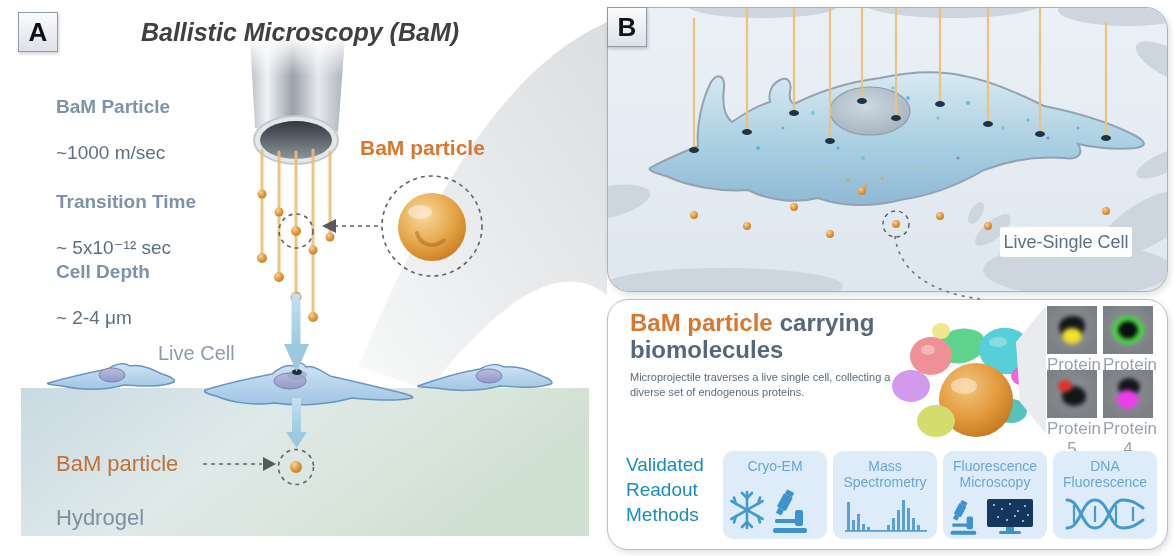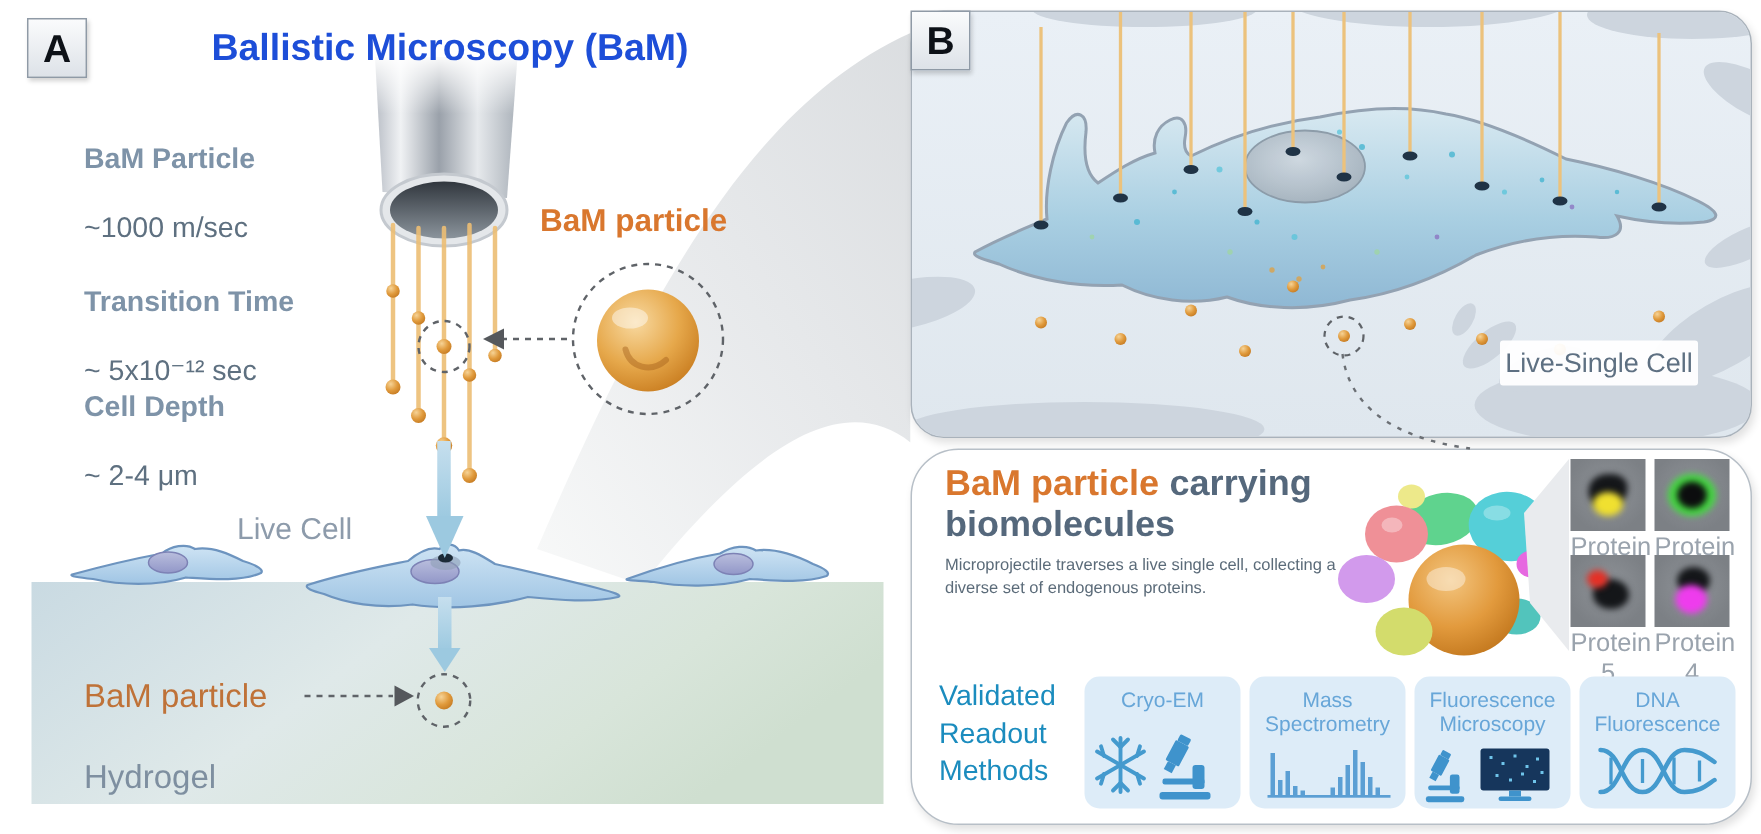--- a/index.html
+++ b/index.html
@@ -3,37 +3,37 @@
 <meta charset="utf-8">
 <style>
   html,body{margin:0;padding:0;background:#ffffff;}
   #canvas{position:relative;width:1174px;height:556px;background:#ffffff;overflow:hidden;
           font-family:"Liberation Sans","DejaVu Sans",sans-serif;}
   .abs{position:absolute;}
   .panel-label{width:38px;height:38px;display:flex;align-items:center;justify-content:center;
     background:linear-gradient(180deg,#fafbfc,#dde2e8);border:1px solid #8f9aa6;
     font-weight:bold;font-size:26px;color:#0d1117;box-shadow:1px 2px 3px rgba(0,0,0,.18);z-index:30;}
   
-  .title-a{left:70px;top:18px;width:460px;text-align:center;font-size:25px;font-weight:bold;color:#1d4ed8;z-index:5;}
+  .title-a{left:70px;top:18px;width:460px;text-align:center;font-size:25px;font-weight:bold;color:#404040;z-index:5;font-style:italic;}
   .stat{left:56px;font-size:19px;line-height:26px;z-index:5;}
   .stat .h1{font-weight:bold;color:#7e93a8;}
   .stat .h2{font-weight:bold;color:#5d7082;}
   .stat .v{color:#5e7080;margin-top:20px;}
   .callout-bam{left:360px;top:136px;font-size:21px;font-weight:bold;color:#d9772e;z-index:6;}
   .live-cell{left:158px;top:342px;font-size:20px;color:#8d9bab;z-index:6;}
   .gel-bam{left:56px;top:451px;font-size:22px;color:#bf7238;z-index:6;}
   .gel-label{left:56px;top:505px;font-size:22px;color:#7e8fa0;z-index:6;}
   
   #panelB{left:607px;top:7px;width:559px;height:283px;border:1.5px solid #a9b2bb;border-radius:22px;
     background:linear-gradient(180deg,#eaf0f6,#dfe7ee);box-shadow:2px 3px 6px rgba(0,0,0,.12);
     overflow:hidden;z-index:10;}
   .b-caption{left:392px;top:219px;width:132px;height:30px;background:rgba(255,255,255,.95);
     display:flex;align-items:center;justify-content:center;font-size:18px;color:#5e7082;border-radius:2px;}
   
-  #panelC{left:607px;top:299px;width:559px;height:249px;border:1.5px solid #b7bfc7;border-radius:32px;
+  #panelC{left:607px;top:299px;width:559px;height:249px;border:1.5px solid #b7bfc7;border-radius:21px;
     background:#ffffff;box-shadow:2px 3px 6px rgba(0,0,0,.12);overflow:hidden;z-index:10;}
   .c-title{left:22px;top:9px;font-size:24px;font-weight:bold;line-height:27px;color:#55687c;white-space:nowrap;}
   .c-title .accent{color:#d9772e;}
   .c-title .tsep{margin-left:7px;}
   .c-para{left:22px;top:70px;width:282px;font-size:11px;line-height:1.38;color:#5b6b79;}
   .thumb{position:absolute;width:50px;height:48px;background:radial-gradient(circle at 50% 45%,#8f9398,#7c8085 75%);overflow:hidden;}
   .blob{position:absolute;filter:blur(2px);}
   .thumb-label{position:absolute;width:50px;text-align:center;font-size:17px;color:#9aa3ad;}
   .readout{left:18px;top:152px;width:104px;font-size:19px;line-height:25px;color:#1b8cbe;font-weight:500;}
   .method-box{position:absolute;top:151px;width:104px;height:88px;background:#ddecf8;border-radius:10px;}

